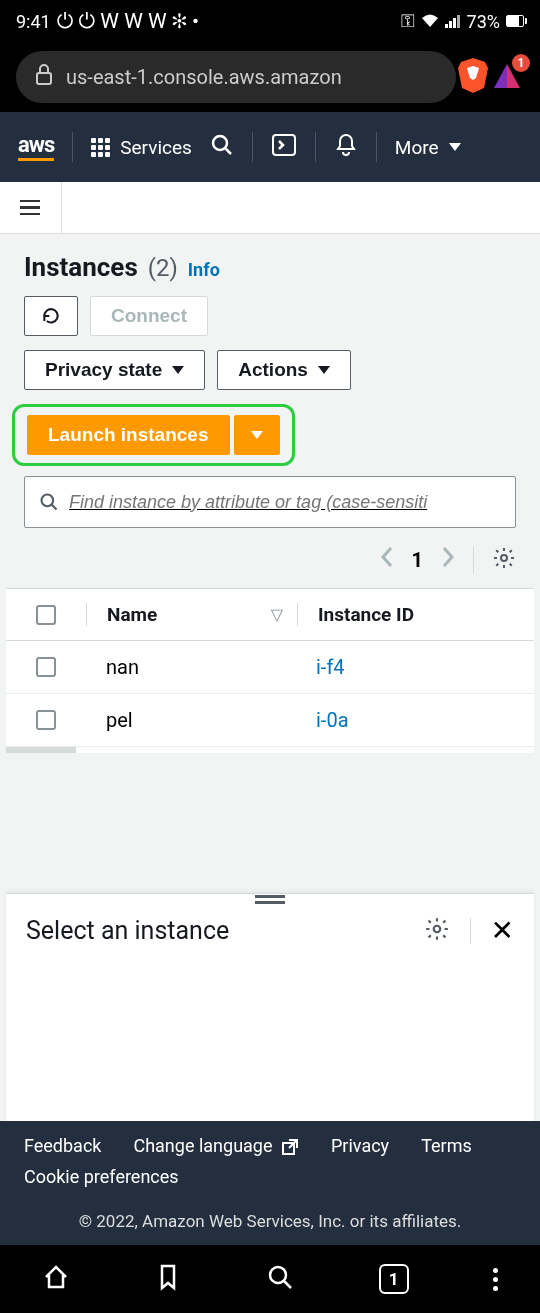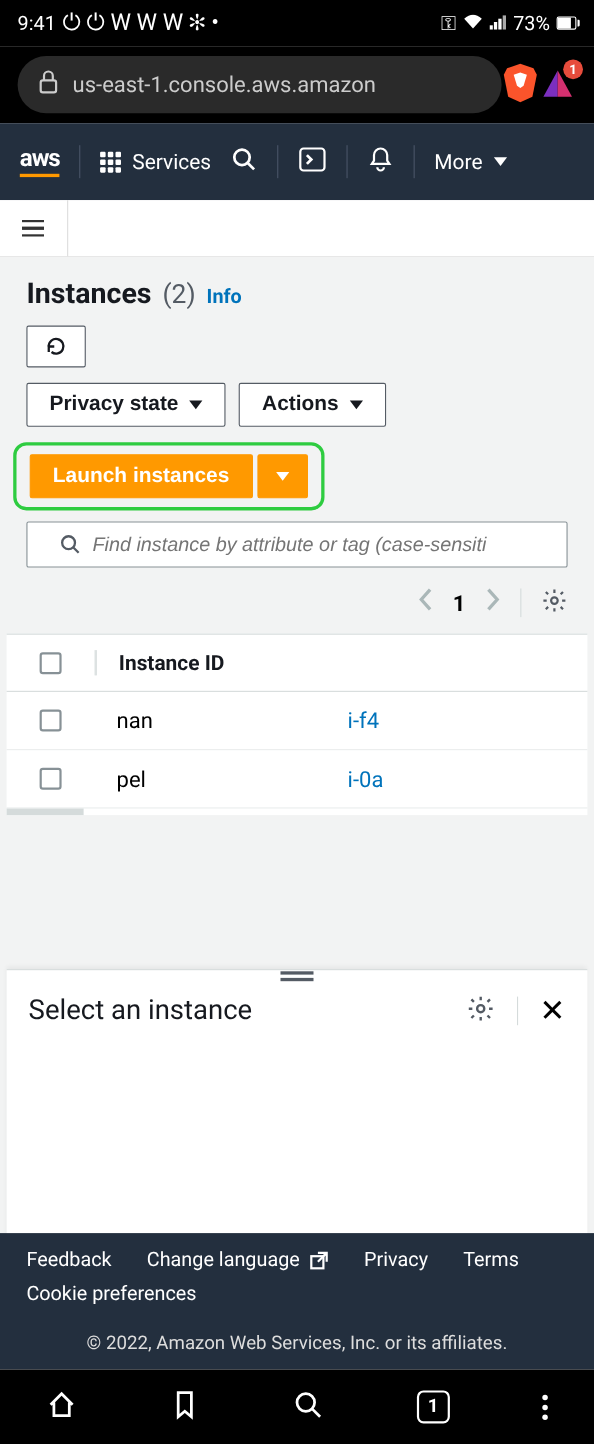--- a/index.html
+++ b/index.html
@@ -43,21 +43,21 @@
 .button-row { display: flex; flex-wrap: wrap; gap: 12px; padding: 0 18px 14px; }
 .btn { border: 1px solid #545b64; background: #fff; padding: 8px 20px; font-size: 19px; font-weight: 700; color: #16191f; display: flex; align-items: center; gap: 10px; cursor: pointer; border-radius: 2px; }
 .btn.disabled { color: #aab7b8; border-color: #d5dbdb; cursor: not-allowed; }
 .btn.primary { background: #ff9900; border-color: #ff9900; color: #fff; }
 .btn.icon-only { padding: 8px 16px; }
 .refresh-icon { width: 20px; height: 20px; }
 
 .highlight-box { border: 3px solid #2ecc40; border-radius: 12px; padding: 8px 12px; margin: 0 6px 10px; display: inline-flex; gap: 4px; }
 
 .search-row { padding: 0 18px 12px; }
-.search-box { border: 1px solid #879196; background: #fff; height: 42px; display: flex; align-items: center; padding: 0 29px; gap: 10px; border-radius: 2px; }
+.search-box { border: 1px solid #879196; background: #fff; height: 52px; display: flex; align-items: center; padding: 0 14px; gap: 10px; border-radius: 2px; text-decoration: underline; }
 .search-box input { border: none; outline: none; flex: 1; font-size: 18px; font-style: italic; color: #879196; background: transparent; }
 
 .pagination { display: flex; align-items: center; justify-content: flex-end; gap: 18px; padding: 6px 18px 14px; }
 .pagination .page-num { font-size: 20px; font-weight: 700; }
 .pagination .chev { color: #aab7b8; font-size: 24px; cursor: pointer; }
 .pagination .gear { width: 24px; height: 24px; }
 .pagination .divider2 { width: 1px; height: 26px; background: #d5dbdb; }
 
 
 .table-wrap { background: #fff; }
@@ -213,20 +213,21 @@
     <a class="info-link">Info</a>
   </div>
 
   <div class="button-row">
     <button class="btn icon-only">
       <svg class="refresh-icon" viewBox="0 0 24 24" fill="none" stroke="#16191f" stroke-width="2.5">
           <path d="M4 12 a8 8 0 1 1 3 6"></path>
           <path d="M4 18 v-6 h6"></path>
         </svg>
     </button>
+    <button class="btn disabled">Connect</button>
   </div>
   <div class="button-row">
     <button class="btn">
       <span>Privacy state</span>
       <span class="triangle-down sm" style="color:#16191f"></span>
     </button>
     <button class="btn">
       <span>Actions</span>
       <span class="triangle-down sm" style="color:#16191f"></span>
     </button>
@@ -269,20 +270,24 @@
         </svg>
     </span>
   </div>
 
   <div class="table-wrap">
     <div class="table-header">
       <div class="col-check">
           <div class="check"></div>
         </div>
       <div class="col-divider"></div>
+      <div class="col-name">
+        <span class="th">Name</span>
+        <span class="sort-arrow">▽</span>
+      </div>
       <div class="col-divider"></div>
       <div class="col-id">
           <span class="th">Instance ID</span>
         </div>
     </div>
 
     <div class="table-row">
       <div class="col-check">
           <div class="check"></div>
         </div>

